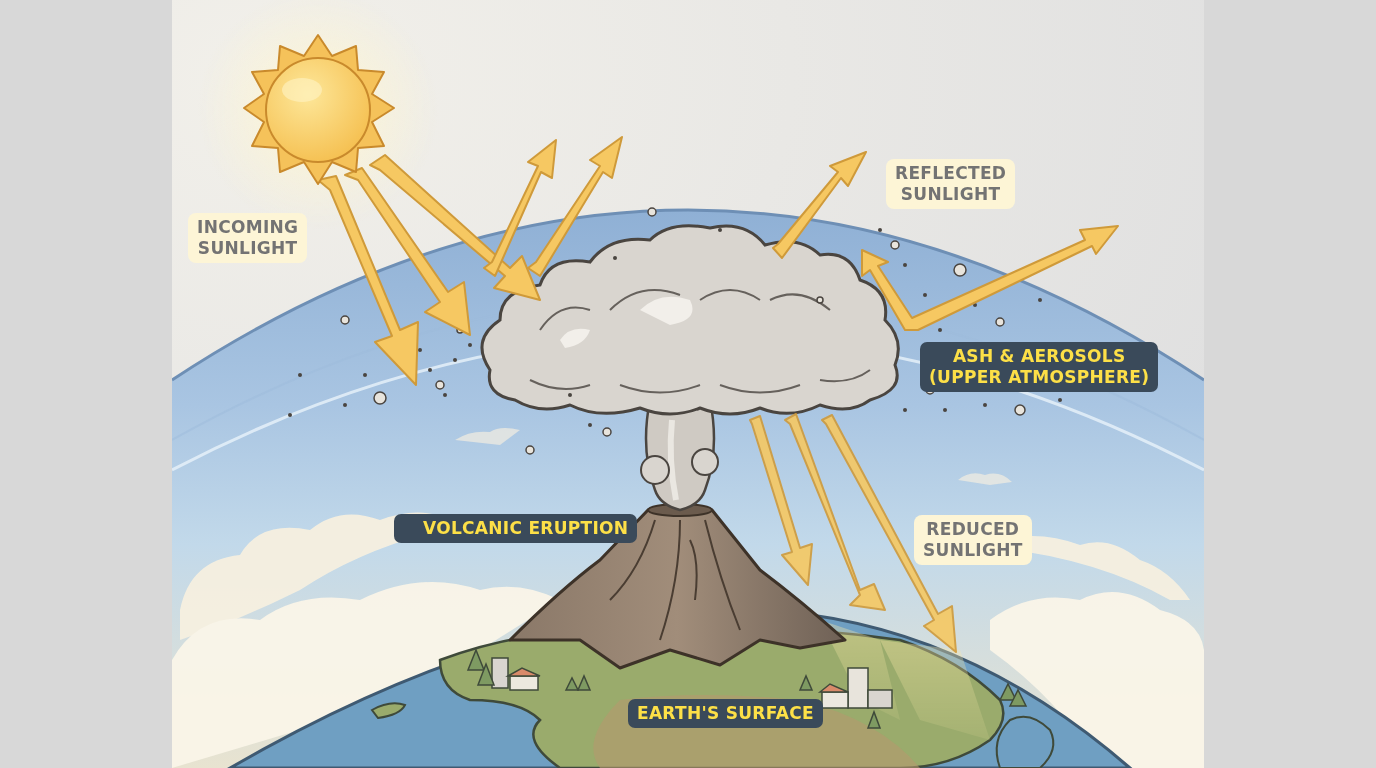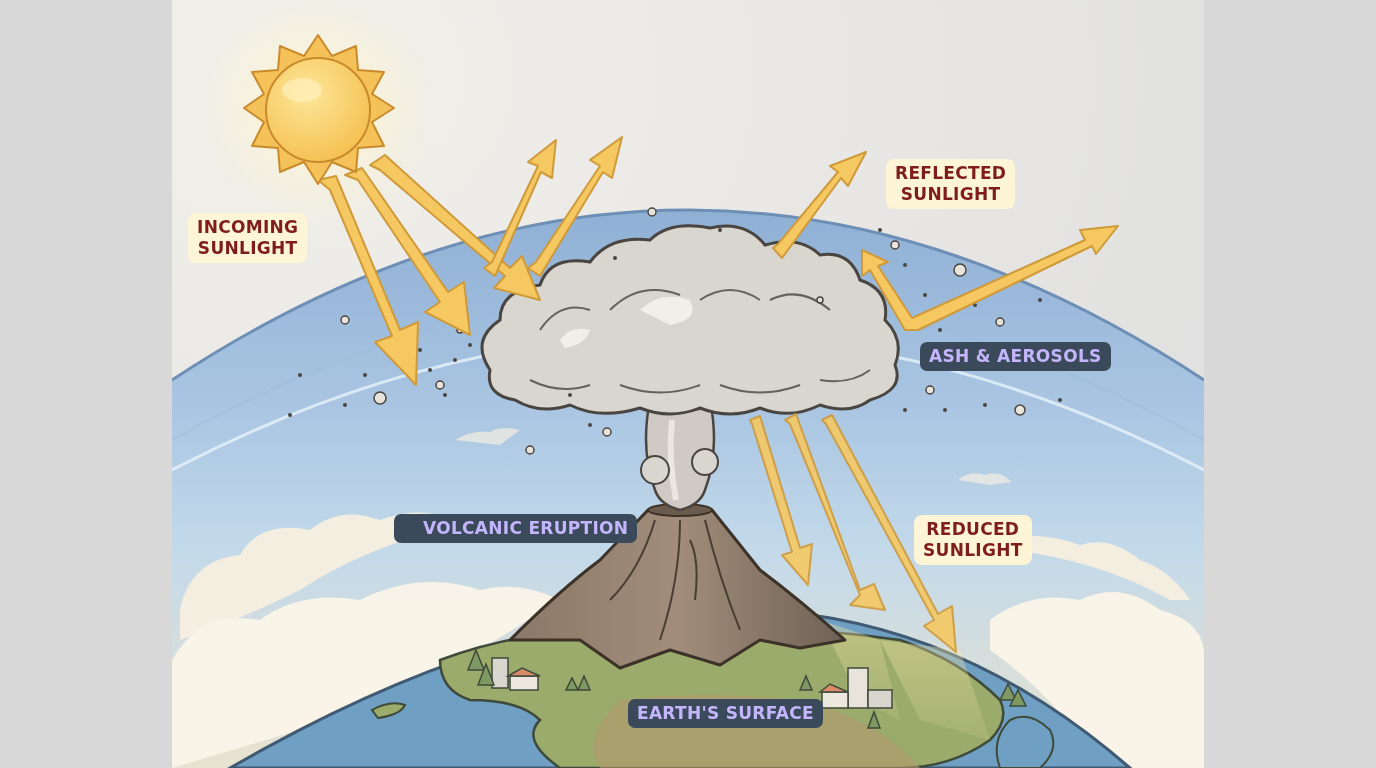--- a/index.html
+++ b/index.html
@@ -18,22 +18,22 @@
       text-transform: uppercase;
       font-weight: bold;
       text-align: center;
       line-height: 21px;
       font-size: 17px;
       letter-spacing: 0.3px;
       border-radius: 8px;
       padding: 4px 9px;
       white-space: nowrap;
     }
-    .label.light { background: #fdf5d6; color: #7f1d1d; }
-    .label.dark { background: #3a4a5a; color: #c4b5fd; border-radius: 7px; }
+    .label.light { background: #fdf5d6; color: #737373; }
+    .label.dark { background: #3a4a5a; color: #fde047; border-radius: 7px; }
     .label span { display: block; }
   </style>
 </head>
 <body>
 
 <div class="frame">
   <svg class="scene" width="1032" height="768" viewBox="172 0 1032 768">
     <defs>
       <radialGradient id="bgGrad" cx="0.1" cy="0.1" r="1">
         <stop offset="0" stop-color="#f2f0ea"></stop>
@@ -220,20 +220,21 @@
     <span>Sunlight</span>
   </div>
 
   <div class="label light" style="left:714px; top:159px;">
     <span>Reflected</span>
     <span>Sunlight</span>
   </div>
 
   <div class="label dark" style="left:748px; top:342px;">
     <span>Ash &amp; Aerosols</span>
+    <span>(Upper Atmosphere)</span>
   </div>
 
   <div class="label dark" style="left:222px; top:514px;padding-left:29px;">
     <span>Volcanic Eruption</span>
   </div>
 
   <div class="label light" style="left:742px; top:515px;">
     <span>Reduced</span>
     <span>Sunlight</span>
   </div>

